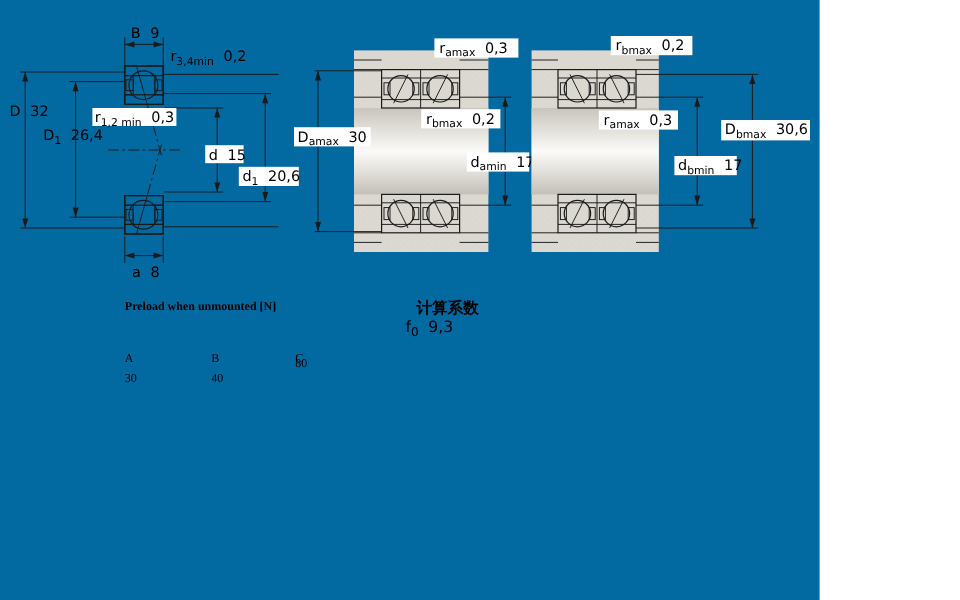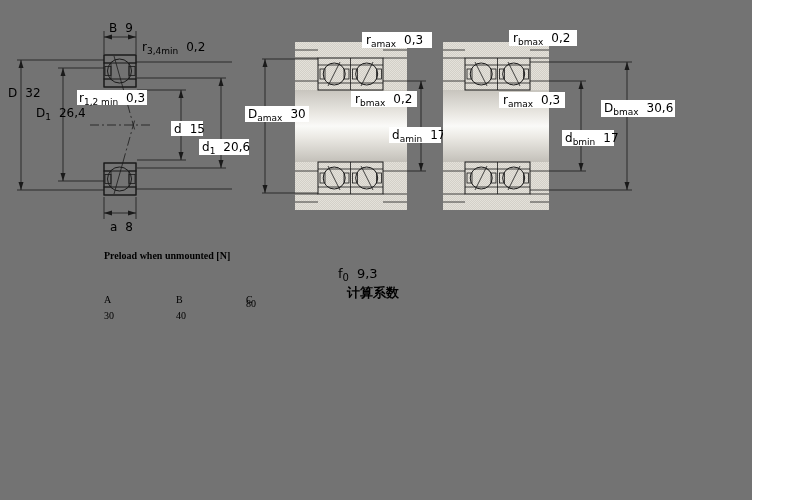--- a/index.html
+++ b/index.html
@@ -1,16 +1,16 @@
 <!DOCTYPE html>
 <html><head>
 <meta charset="utf-8">
 <style>
   html,body{margin:0;padding:0;background:#fff;}
-  .sheet{position:relative;width:752px;height:500px;background:#737373;overflow:hidden;
+  .sheet{position:relative;width:683px;height:500px;background:#0369a1;overflow:hidden;
          font-family:"Liberation Sans",sans-serif;}
   .sheet svg{position:absolute;left:0;top:0;}
   svg text{font-family:"DejaVu Sans",sans-serif;font-size:12px;fill:#000;}
   svg .sub{font-size:9px;}
   .drawline{stroke:#1a1a1a;stroke-width:1;fill:none;}
   .thin{stroke:#1a1a1a;stroke-width:0.8;fill:none;}
   .dashdot{stroke:#1a1a1a;stroke-width:0.8;fill:none;stroke-dasharray:9 3 2 3;}
   .arrow{fill:#1a1a1a;stroke:none;}
   .whitebox{fill:#ffffff;stroke:none;}
   .tb{position:absolute;color:#000;}
@@ -250,16 +250,16 @@
 <div class="tb serif bold" style="left:104px;top:250px;">Preload when unmounted [N]</div>
 
 <div class="tb serif" style="left:104px;top:294px;">A</div>
 <div class="tb serif" style="left:176px;top:294px;">B</div>
 <div class="tb serif" style="left:246px;top:294px;">C</div>
 
 <div class="tb serif" style="left:104px;top:310px;">30</div>
 <div class="tb serif" style="left:176px;top:310px;text-align:right;">40</div>
 <div class="tb serif" style="left:246px;top:298px;">80</div>
 
-<div class="tb sansline bold" style="left:347px;top:248px;margin-top:36px;">计算系数</div>
+<div class="tb sansline bold" style="left:347px;top:248px;">计算系数</div>
 <div class="tb sansline" style="left:338px;top:266px;"><span>f</span><span class="subt">0</span><span class="valgap">9,3</span></div>
 
 </div>
 
 </body></html>

